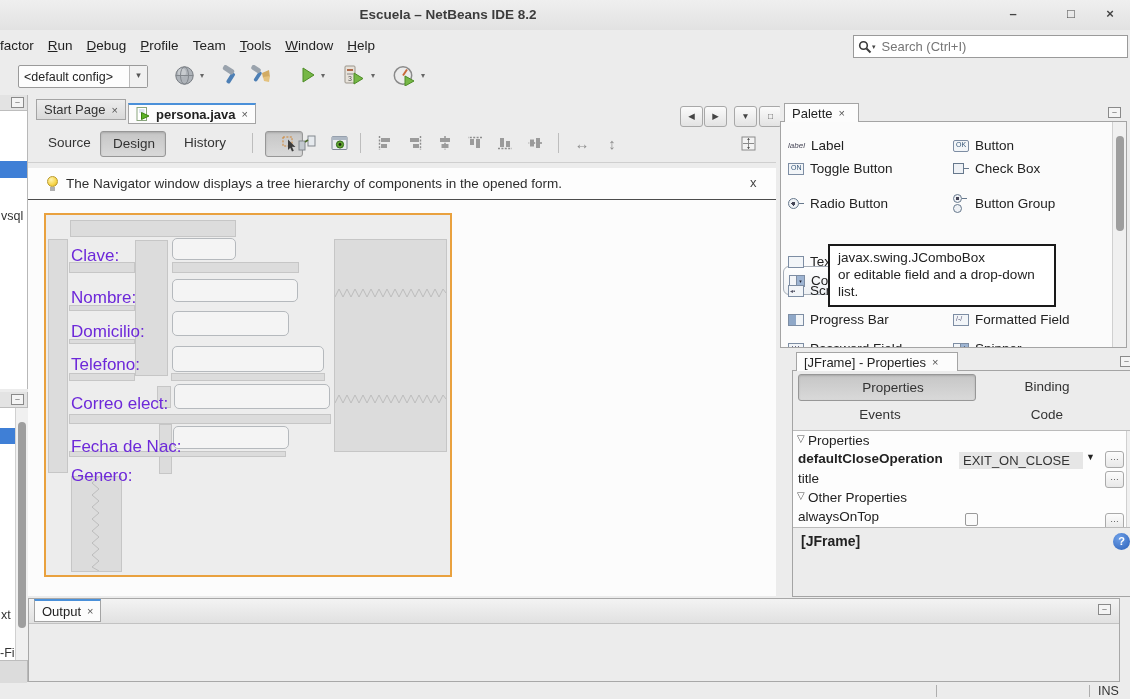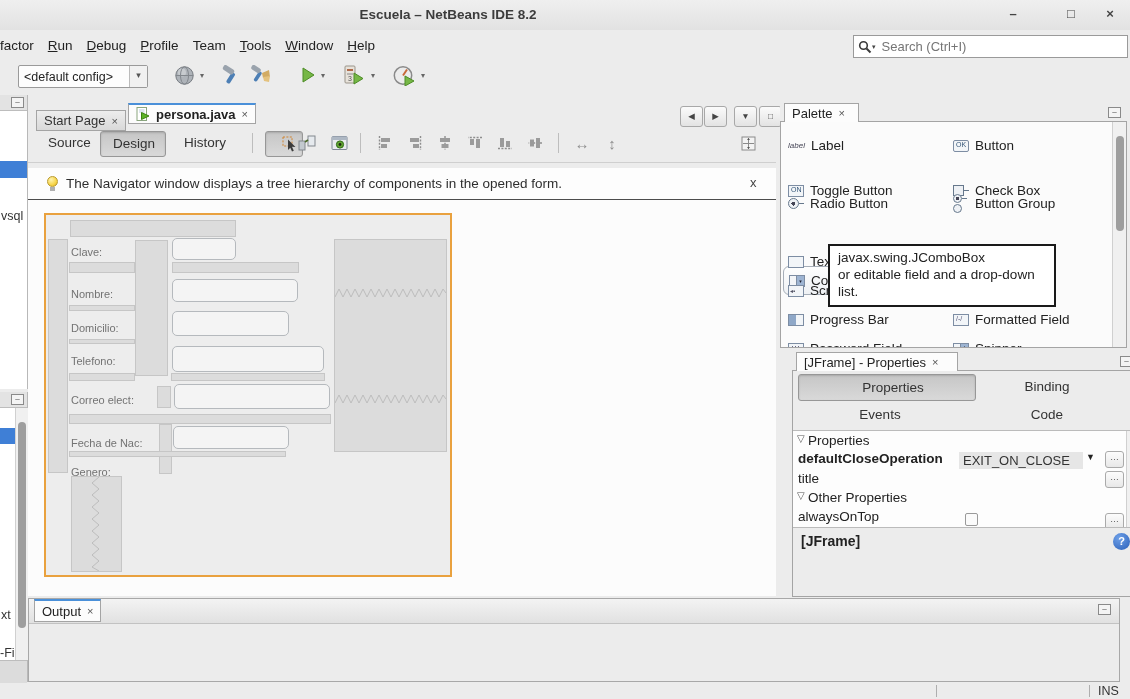--- a/index.html
+++ b/index.html
@@ -40,21 +40,21 @@
   .gico{color:#8f8f8f;font-size:15px;font-weight:bold;}
   .hintbar{left:0;top:73px;width:748px;height:31px;background:#fdfdfd;border-bottom:2px solid #4c4c4c;display:flex;align-items:center;}
   .hinttxt{font-size:13.5px;color:#2e2e2e;margin-left:7px;}
   .bulb{margin-left:18px;width:13px;height:16px;position:relative;}
   .bulb:before{content:"";position:absolute;left:1px;top:0;width:11px;height:11px;border-radius:50%;background:radial-gradient(circle at 35% 30%,#fff3b0,#f7d54a 60%,#d8ab25);border:1px solid #b99a2e;box-sizing:border-box;}
   .bulb:after{content:"";position:absolute;left:4px;top:11px;width:5px;height:4px;background:#b0b0b0;}
   .canvas{left:0;top:105px;width:748px;height:396px;background:#fcfcfc;}
   .form{left:16px;top:13px;width:404px;height:360px;border:2px solid #e9a13e;background:#ededed;overflow:hidden;}
   .blk{background:#dcdcdc;border:1px solid #c6c6c6;box-sizing:border-box;}
   .fld{background:#f4f4f4;border:1px solid #b5b9bd;border-radius:5px;box-sizing:border-box;}
-  .flabel{font-size:11px;color:#737373;white-space:nowrap;}
+  .flabel{font-size:17px;color:#6d28d9;white-space:nowrap;}
   .palpanel,.proppanel{left:780px;width:347px;background:#ececec;}
   .ptab{height:19px;border:1px solid #a4a4a4;border-bottom:none;background:#fcfcfc;display:flex;align-items:center;gap:6px;padding:0 7px;font-size:13px;color:#222;box-sizing:border-box;}
   .pbody{border:1px solid #a4a4a4;background:#fbfbfb;box-sizing:border-box;overflow:hidden;}
   .palrow{left:0;height:29px;width:330px;}
   .palcell{position:absolute;top:0;height:29px;display:flex;align-items:center;gap:6px;font-size:13.5px;color:#222;}
   .pic{width:16px;height:12px;border:1px solid #7d8da3;background:#f2f5f8;box-sizing:border-box;position:relative;flex:none;}
   .scrtrack{background:#f0f0f0;border-left:1px solid #d0d0d0;}
   .scrthumb{background:#9e9e9e;border-radius:4px;width:8px;left:2px;position:absolute;}
   .tooltip{left:828px;top:244px;width:228px;background:#fff;border:2px solid #1a1a1a;padding:3px 8px 5px 8px;font-size:13.5px;color:#222;line-height:17px;z-index:60;box-sizing:border-box;}
   .propbtn{height:25px;line-height:25px;text-align:center;font-size:13.5px;color:#333;border-radius:3px;}
@@ -175,21 +175,21 @@
     <div class="scrthumb" style="top:14px;height:206px;"></div>
   </div>
   <div class="abs bluerow" style="left:0;top:36px;width:15px;height:16px;"></div>
   <span class="abs slivertxt" style="left:1px;top:216px;">xt</span>
   <span class="abs slivertxt" style="left:0;top:254px;">-Fi</span>
   <div class="abs" style="left:0;top:268px;width:27px;height:22px;background:#dcdcdc;border-top:1px solid #bdbdbd;"></div>
 </div>
 
 <div class="abs editor">
 
-  <div class="abs tab tab-inactive" style="left:8px;top:15px;">
+  <div class="abs tab tab-inactive" style="left:8px;top:4px;">
     <span>Start Page</span>
     <span class="tclose">×</span>
   </div>
   <div class="abs tab tab-active" style="left:100px;top:8px;">
     <span>
       <svg width="14" height="14">
           <rect x="1" y="0.5" width="9.5" height="13" fill="#fff" stroke="#8aa57e"></rect>
           <line x1="3" y1="3" x2="8.5" y2="3" stroke="#bcd"></line>
           <line x1="3" y1="5" x2="8.5" y2="5" stroke="#bcd"></line>
           <path d="M5.5 5.5 L13 9 L5.5 12.5 Z" fill="#5cb228" stroke="#3c8312"></path>
@@ -351,21 +351,21 @@
           <span style="font-size:8px;font-style:italic;color:#445;">label</span>
           <span>Label</span>
         </span>
       <span class="palcell" style="left:172px;">
           <span class="pic" style="border-radius:2px;">
             <span style="font-size:7px;position:absolute;left:2px;top:0px;color:#357;">OK</span>
           </span>
           <span>Button</span>
         </span>
     </div>
-    <div class="palrow abs" style="top:54px;">
+    <div class="palrow abs" style="top:32px;">
       <span class="palcell" style="left:7px;">
           <span class="pic">
             <span style="font-size:7px;position:absolute;left:2px;top:0px;color:#357;">ON</span>
           </span>
           <span>Toggle Button</span>
         </span>
       <span class="palcell" style="left:172px;">
           <span style="width:16px;display:inline-flex;align-items:center;">
             <span style="width:9px;height:9px;border:1px solid #66788c;background:#eef1f5;"></span>
             <span style="width:5px;height:1px;background:#66788c;"></span>

